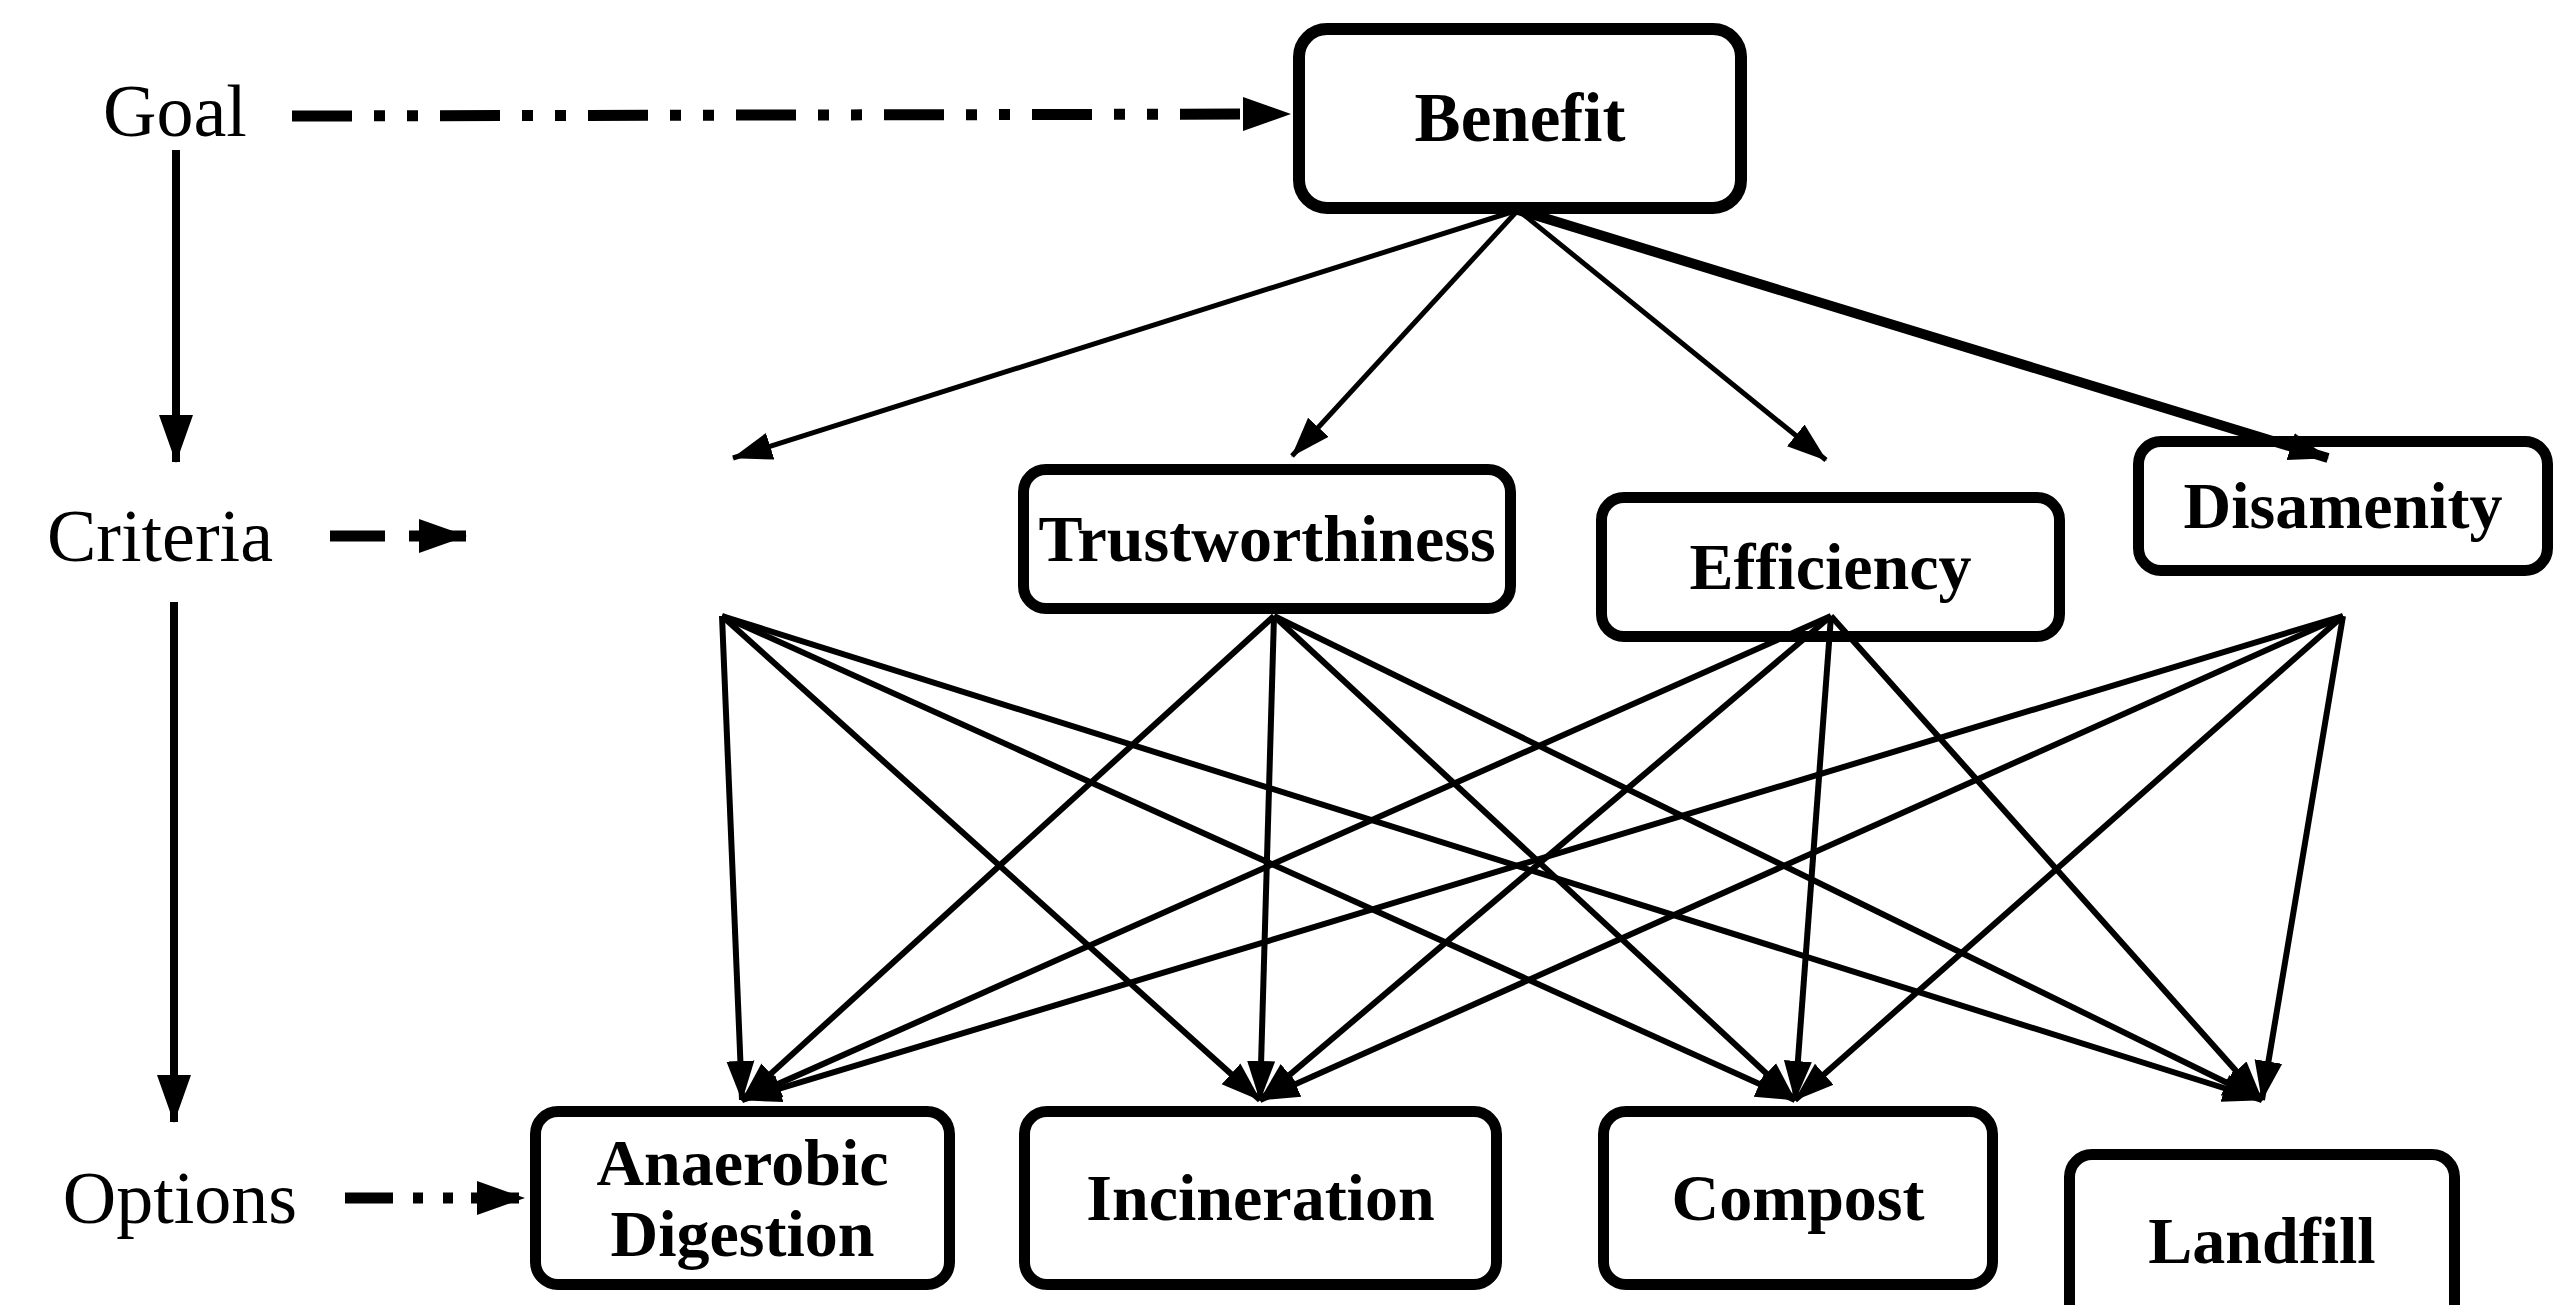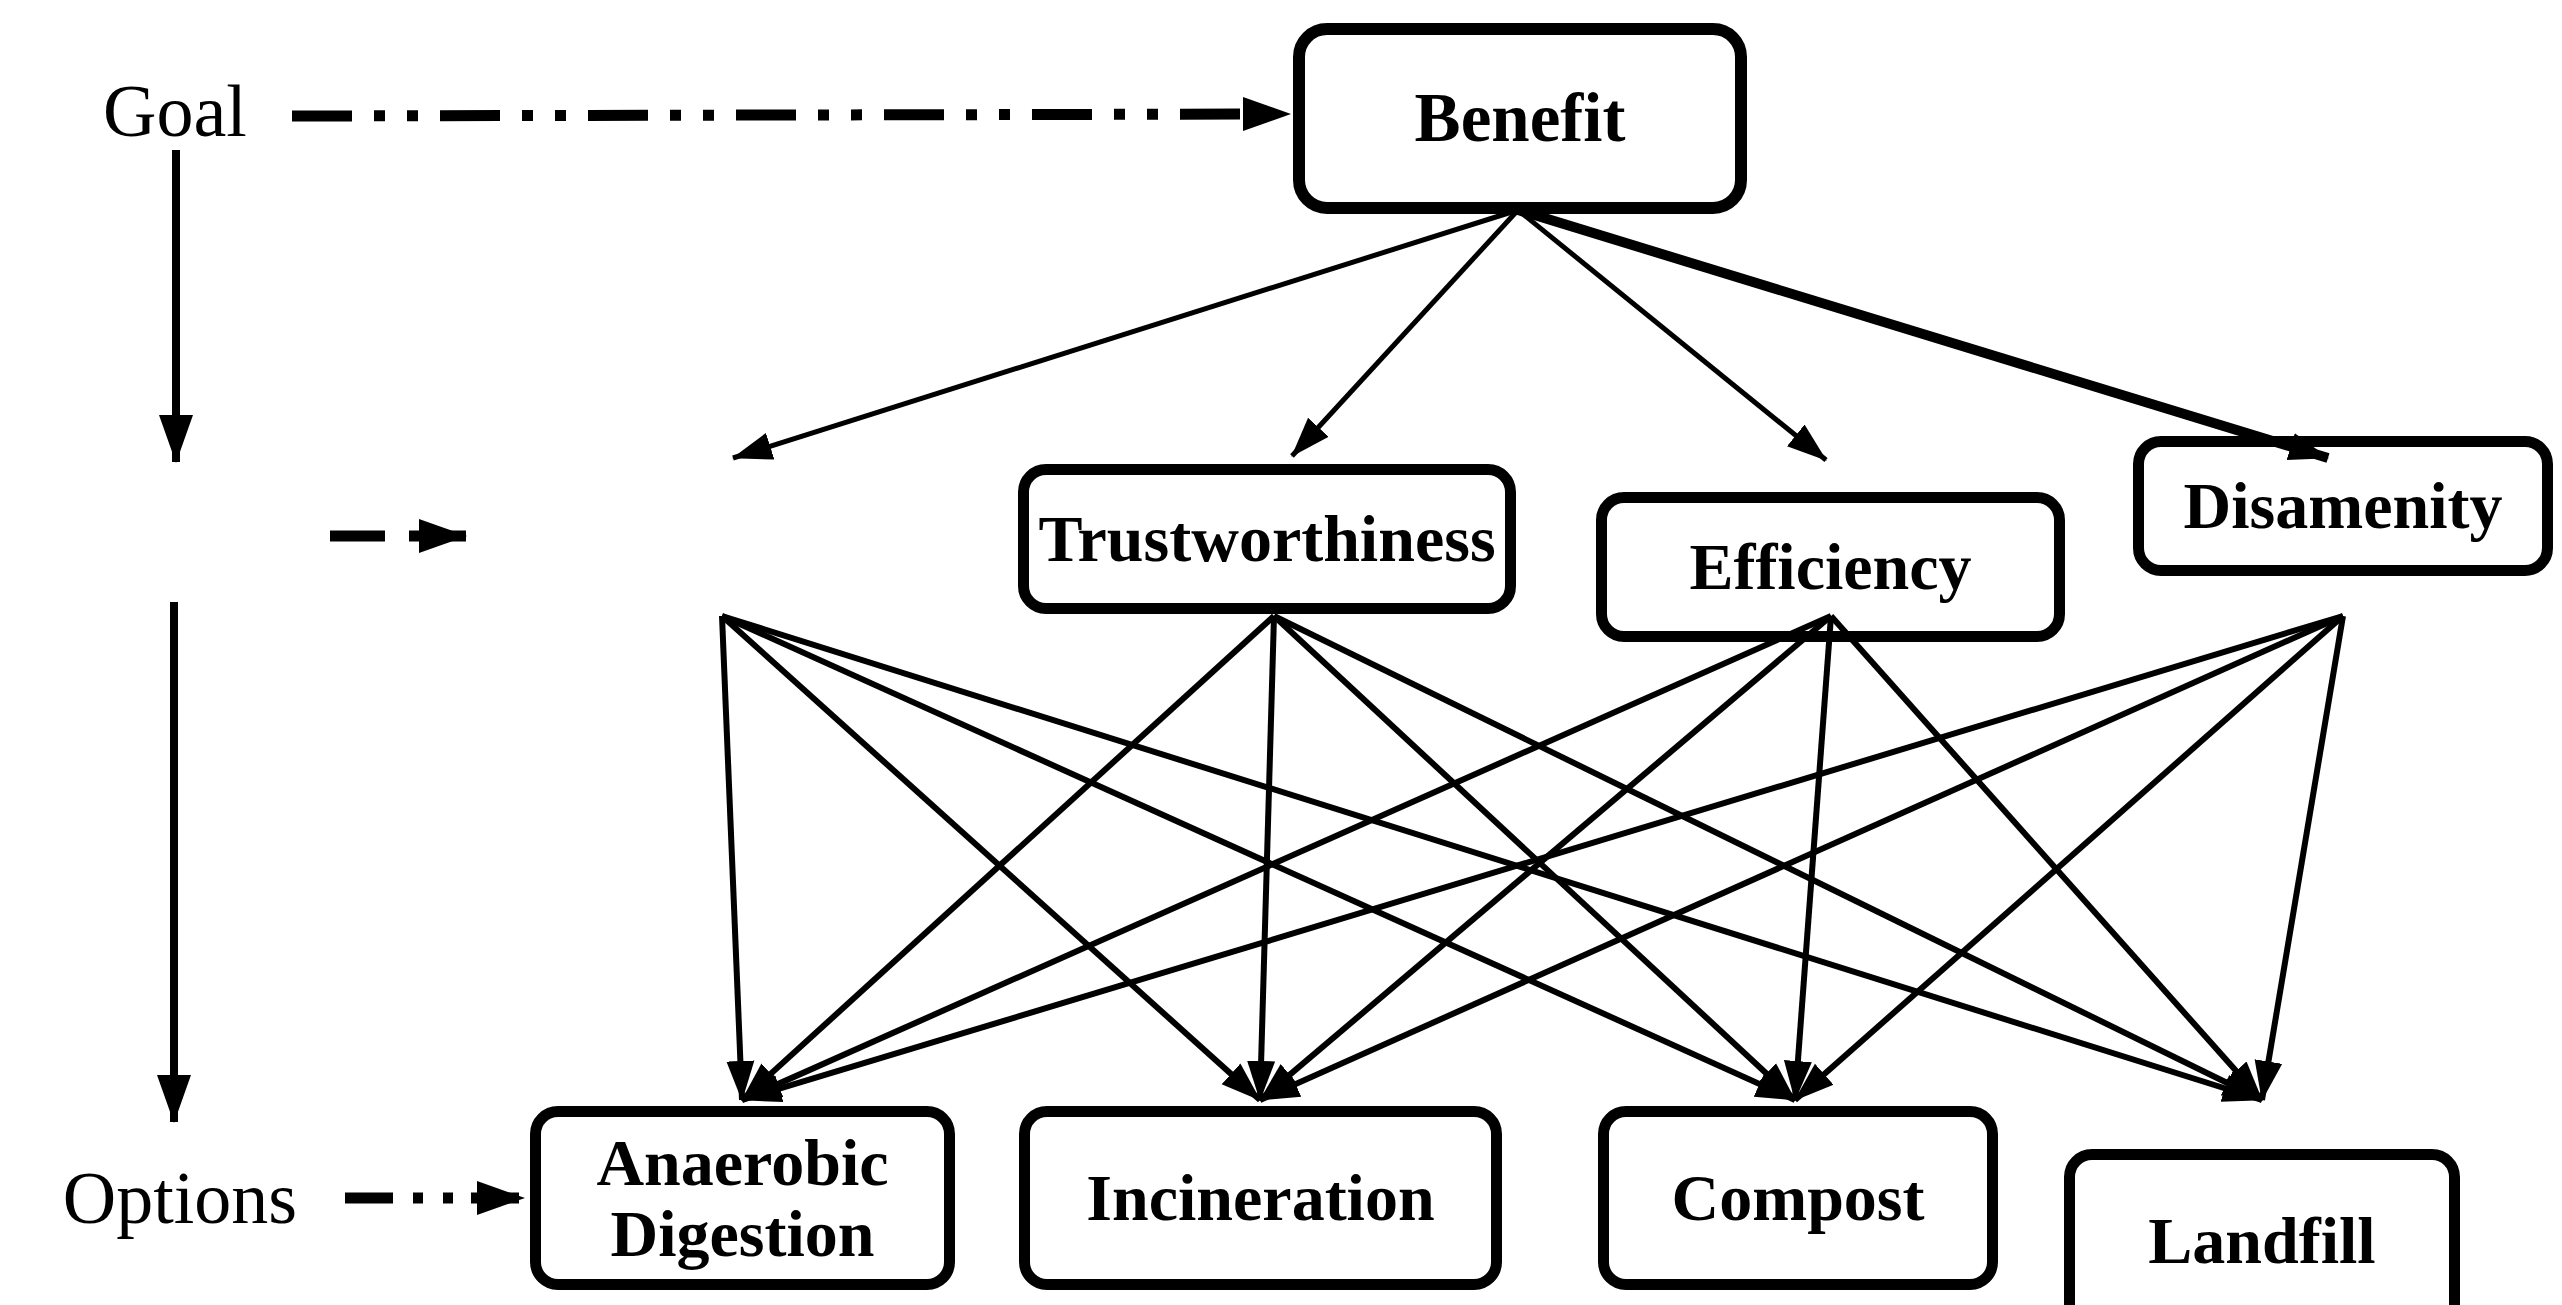--- a/index.html
+++ b/index.html
@@ -111,20 +111,21 @@
       <line x1="1831" y1="616" x2="2262" y2="1100" stroke-width="6" marker-end="url(#ah)"></line>
 
       <line x1="2343" y1="616" x2="742" y2="1100" stroke-width="6" marker-end="url(#ah)"></line>
       <line x1="2343" y1="616" x2="1260" y2="1100" stroke-width="6" marker-end="url(#ah)"></line>
       <line x1="2343" y1="616" x2="1795" y2="1100" stroke-width="6" marker-end="url(#ah)"></line>
       <line x1="2343" y1="616" x2="2262" y2="1100" stroke-width="6" marker-end="url(#ah)"></line>
     </g>
   </svg>
 
   <div class="level-label" id="goal-label">Goal</div>
+  <div class="level-label" id="criteria-label">Criteria</div>
   <div class="level-label" id="options-label">Options</div>
 
   <div class="node" id="benefit-node">Benefit</div>
 
   <div class="node" id="trustworthiness-node">Trustworthiness</div>
   <div class="node" id="efficiency-node">Efficiency</div>
   <div class="node" id="disamenity-node">Disamenity</div>
 
   <div class="node" id="anaerobic-node">Anaerobic Digestion</div>
   <div class="node" id="incineration-node">Incineration</div>

